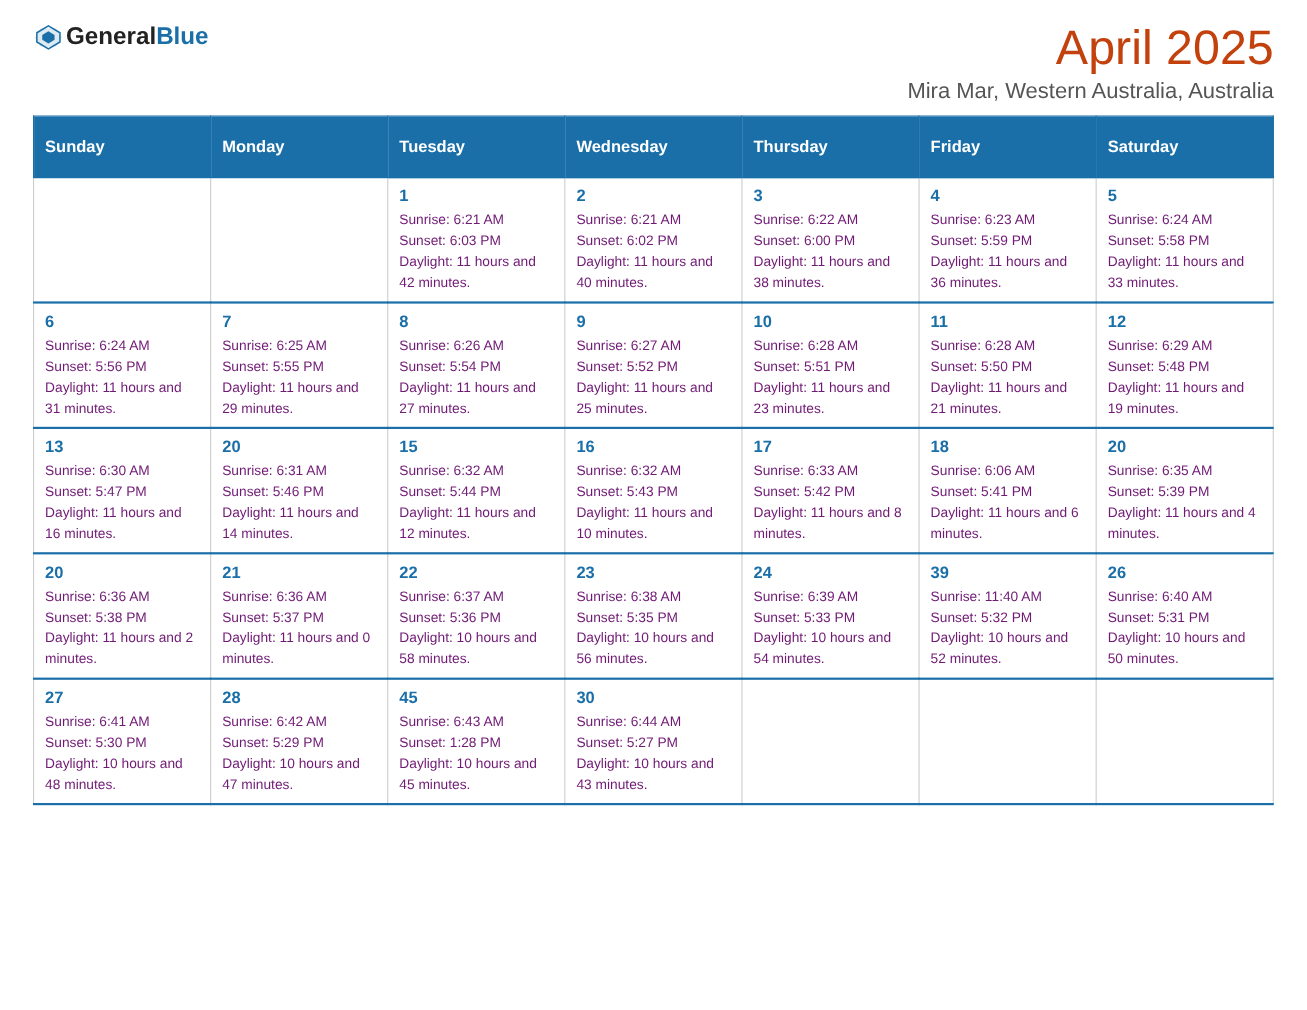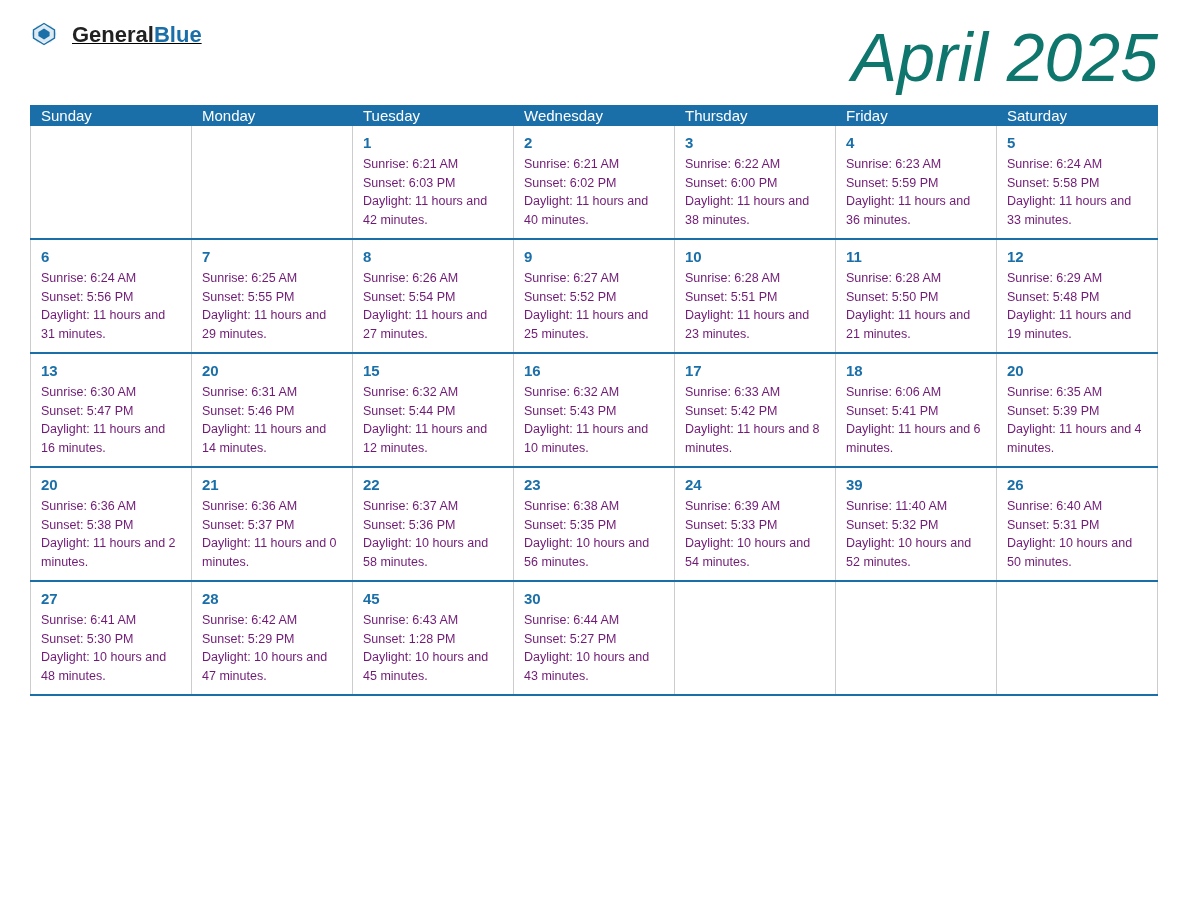--- a/index.html
+++ b/index.html
@@ -11,66 +11,64 @@
       padding: 20px 30px;
     }
     .header {
       display: flex;
       justify-content: space-between;
       align-items: flex-start;
       margin-bottom: 10px;
     }
     .logo {
       display: flex;
-      align-items: flex-end;
-      gap: 14px;
-      text-decoration: underline;
+      align-items: flex-start;
+      gap: 2px;
     }
     .logo-text-general {
       font-size: 22px;
       font-weight: bold;
       color: #222;
     }
     .logo-text-blue {
       font-size: 22px;
       font-weight: bold;
       color: #1a6fa8;
     }
     .logo-icon {
       width: 28px;
       height: 28px;
     }
     .title-block {
       text-align: right;
     }
     .month-title {
-      font-size: 68px;
+      font-size: 44px;
       font-weight: normal;
-      color: #0f766e;
+      color: #c2410c;
       line-height: 1.1;
-      font-style: italic;
     }
     .location-title {
       font-size: 20px;
       color: #555;
       margin-top: 4px;
     }
     table {
       width: 100%;
       border-collapse: collapse;
       margin-top: 10px;
     }
     thead tr {
       background-color: #1a6fa8;
     }
     thead th {
       color: #fff;
       font-size: 15px;
-      font-weight: normal;
-      padding: 1px 10px;
+      font-weight: bold;
+      padding: 19px 10px;
       text-align: left;
       border: 1px solid #1a6fa8;
     }
     tbody tr {
       border-bottom: 2px solid #1a6fa8;
     }
     tbody td {
       vertical-align: top;
       padding: 8px 10px;
       border-right: 1px solid #ccc;
@@ -106,20 +104,21 @@
       <polygon points="10,8 30,8 38,20 30,32 10,32 2,20" fill="#1a6fa8" opacity="0.15"></polygon>
       <polygon points="20,5 35,14 35,26 20,35 5,26 5,14" fill="none" stroke="#1a6fa8" stroke-width="2"></polygon>
       <polygon points="20,12 28,17 28,23 20,28 12,23 12,17" fill="#1a6fa8"></polygon>
     </svg>
     <div>
       <span class="logo-text-general">General</span><span class="logo-text-blue">Blue</span>
     </div>
   </div>
   <div class="title-block">
     <div class="month-title">April 2025</div>
+    <div class="location-title">Mira Mar, Western Australia, Australia</div>
   </div>
 </div>
 
 <table>
   <thead>
     <tr>
     <th>Sunday</th>
         <th>Monday</th>
         <th>Tuesday</th>
         <th>Wednesday</th>

